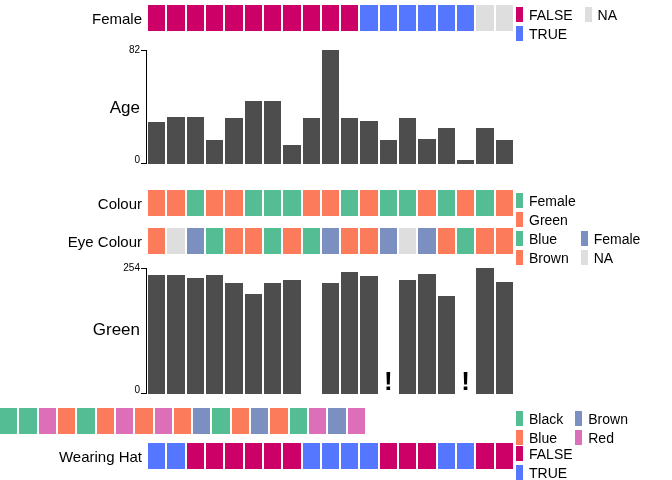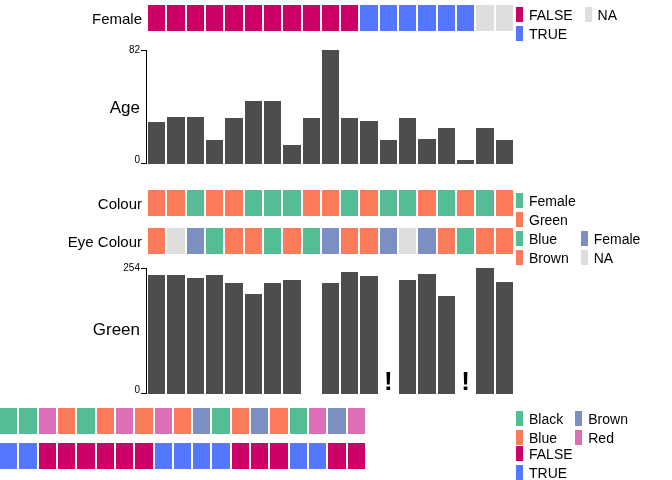--- a/index.html
+++ b/index.html
@@ -353,20 +353,21 @@
         </div>
         <div class="legend-row">
           <div class="legend-swatch" style="background: rgb(221, 111, 184);"></div>
           <span class="legend-text">Red</span>
         </div>
       </div>
     </div>
   </div>
 
 <div class="panel" style="left:0;top:443px;">
+  <div class="row-label">Wearing Hat</div>
   <div class="tile-strip" id="hat-strip">
       <div class="tile" title="TRUE" style="background: rgb(85, 119, 255);"></div>
       <div class="tile" title="TRUE" style="background: rgb(85, 119, 255);"></div>
       <div class="tile" title="FALSE" style="background: rgb(204, 0, 102);"></div>
       <div class="tile" title="FALSE" style="background: rgb(204, 0, 102);"></div>
       <div class="tile" title="FALSE" style="background: rgb(204, 0, 102);"></div>
       <div class="tile" title="FALSE" style="background: rgb(204, 0, 102);"></div>
       <div class="tile" title="FALSE" style="background: rgb(204, 0, 102);"></div>
       <div class="tile" title="FALSE" style="background: rgb(204, 0, 102);"></div>
       <div class="tile" title="TRUE" style="background: rgb(85, 119, 255);"></div>

